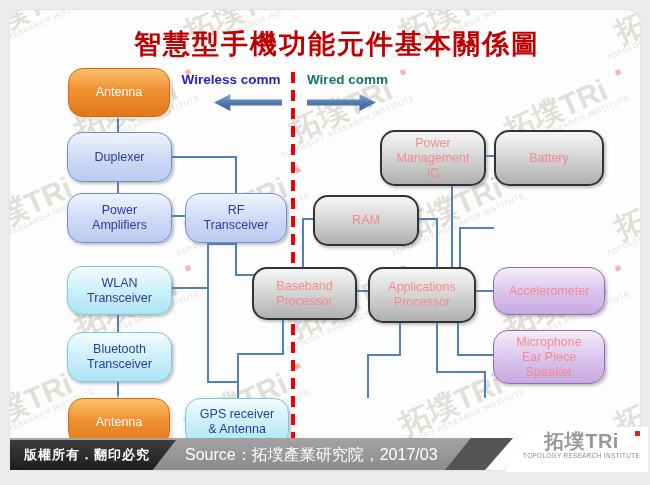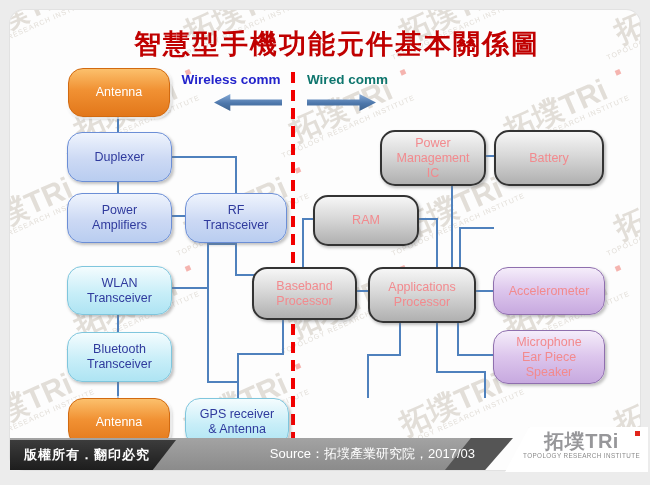--- a/index.html
+++ b/index.html
@@ -79,22 +79,22 @@
     clip-path:polygon(38% 0,100% 0,59% 100%,0 100%);
   }
   .copyright{
     position:absolute;left:10px;top:440px;width:166px;height:30px;
     background:linear-gradient(180deg,#3c3c3c,#1d1d1d);
     clip-path:polygon(0 0,100% 0,86% 100%,0 100%);
     color:#ffffff;font-size:13px;font-weight:bold;line-height:30px;padding-left:14px;
     box-sizing:border-box;letter-spacing:1px;
   }
   .source{
-    position:absolute;left:185px;top:445px;width:290px;text-align:right;
-    color:#ffffff;font-size:13px;
+    position:absolute;left:185px;top:445px;width:290px;text-align:left;
+    color:#ffffff;font-size:16px;
   }
   .logo-panel{
     position:absolute;left:505px;top:427px;width:143px;height:45px;background:#ffffff;
     clip-path:polygon(17% 0,100% 0,100% 100%,0 100%);
     box-shadow:0 -1px 0 #d5d5d5;
   }
   .logo-box{position:absolute;right:8px;top:3px;text-align:center;}
   .logo-text{
     font-size:20px;font-weight:bold;color:#97979a;line-height:22px;
     position:relative;letter-spacing:0.5px;

